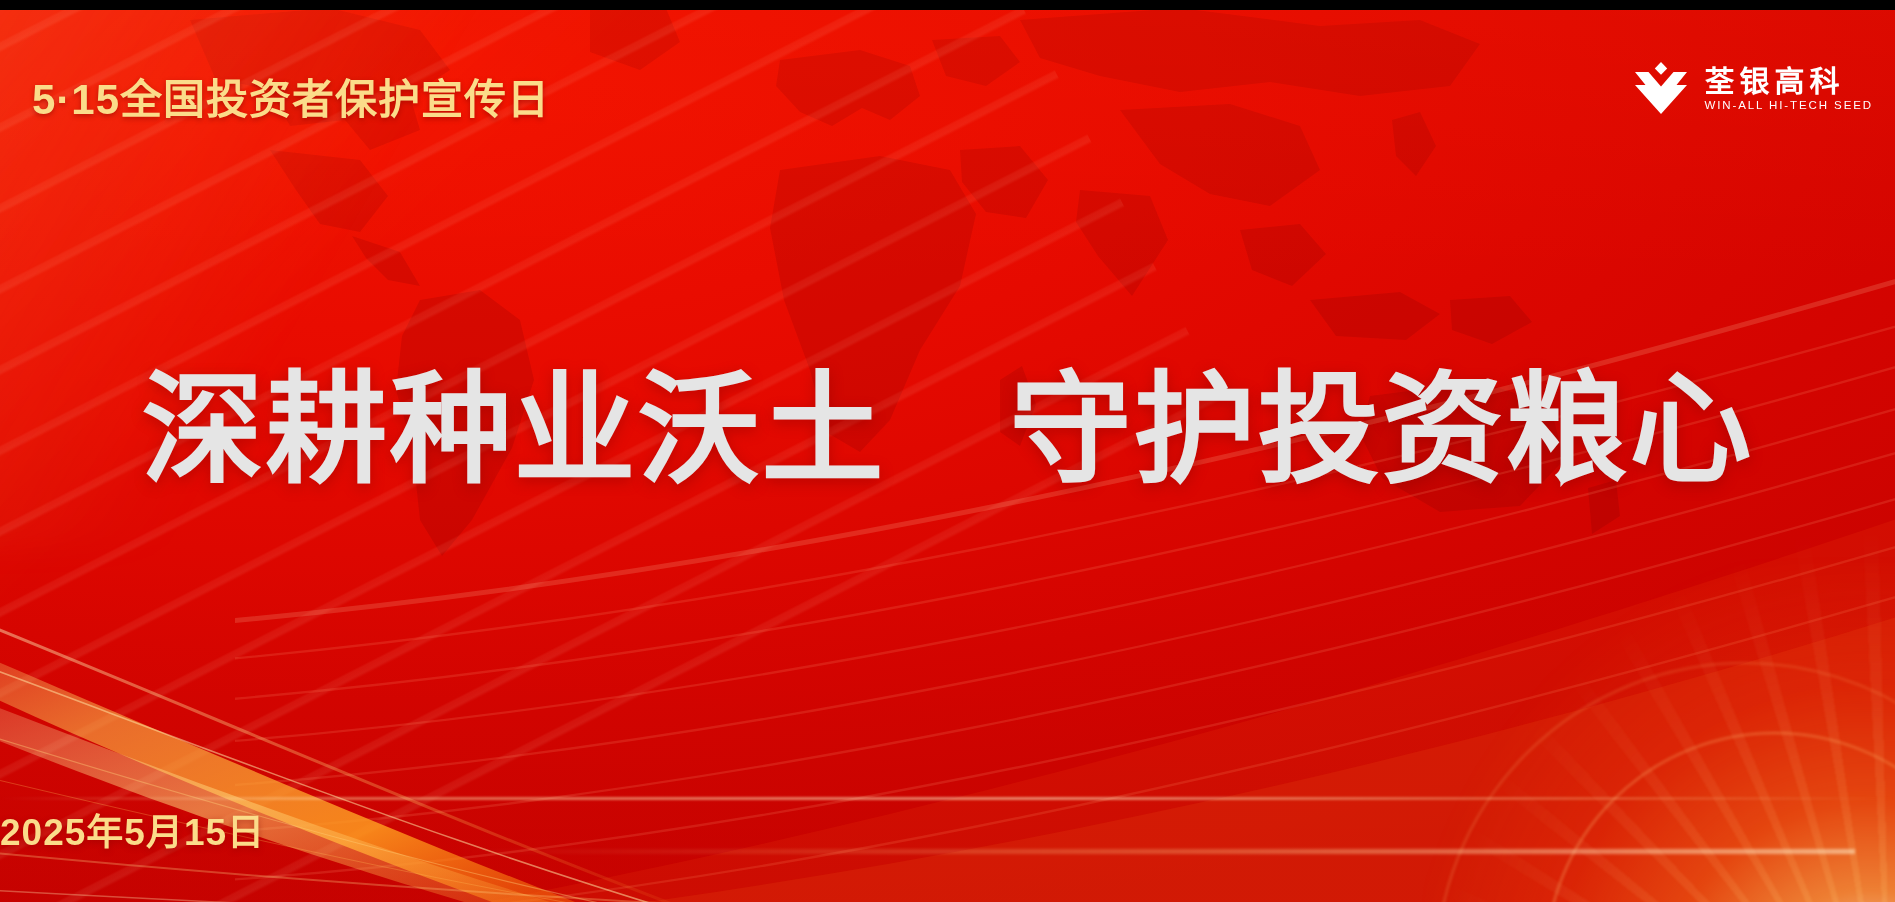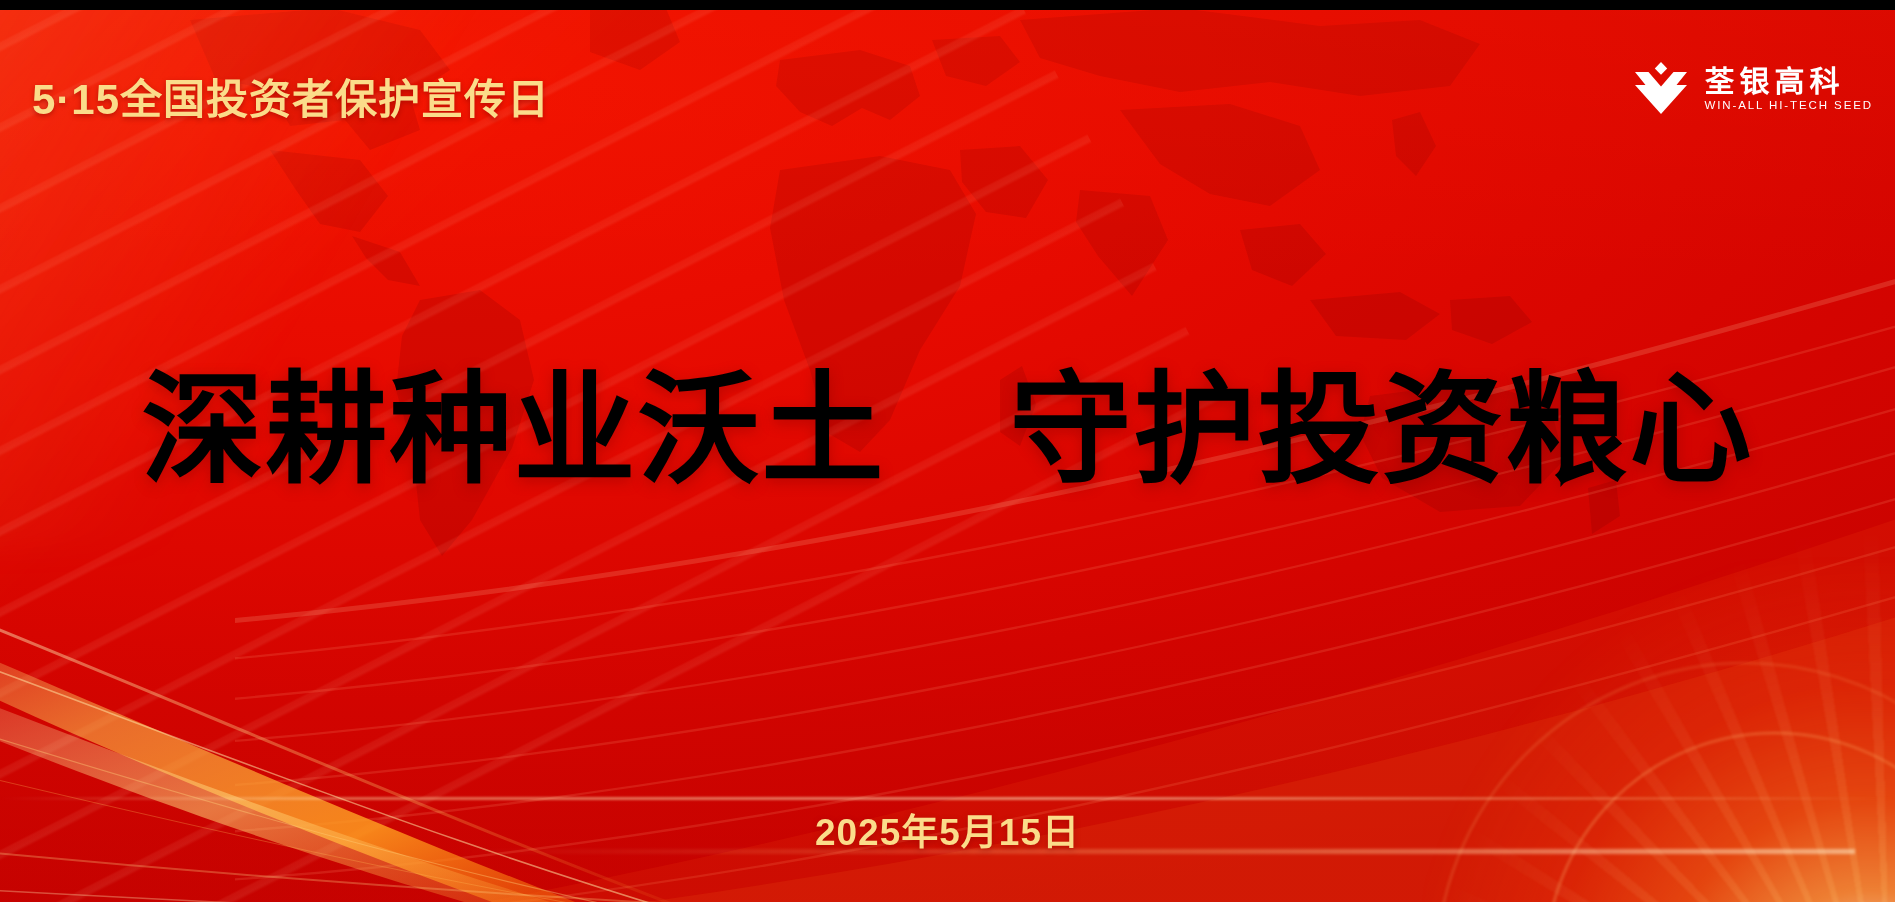--- a/index.html
+++ b/index.html
@@ -160,30 +160,29 @@
   .logo-en{
     font-size:11.5px;color:#ffffff;font-weight:normal;
     letter-spacing:1.9px;line-height:1;white-space:nowrap;
   }
 
   .headline{
     position:absolute;left:0;right:0;top:350px;
     text-align:center;
     font-size:122px;
     font-weight:bold;
-    color:#000000;
+    color:#e5e5e5;
     letter-spacing:2px;
     line-height:1.15;
     white-space:nowrap;
     text-shadow:0 4px 14px rgba(130,0,0,.40);
   }
 
   .date{
     position:absolute;left:0;right:0;top:792px;
-    text-align:center;
     font-size:37px;
     font-weight:bold;
     color:#fbdc8a;
     letter-spacing:1px;
     text-shadow:0 2px 6px rgba(120,0,0,.40);
   }
 </style>
 </head>
 <body>
 

